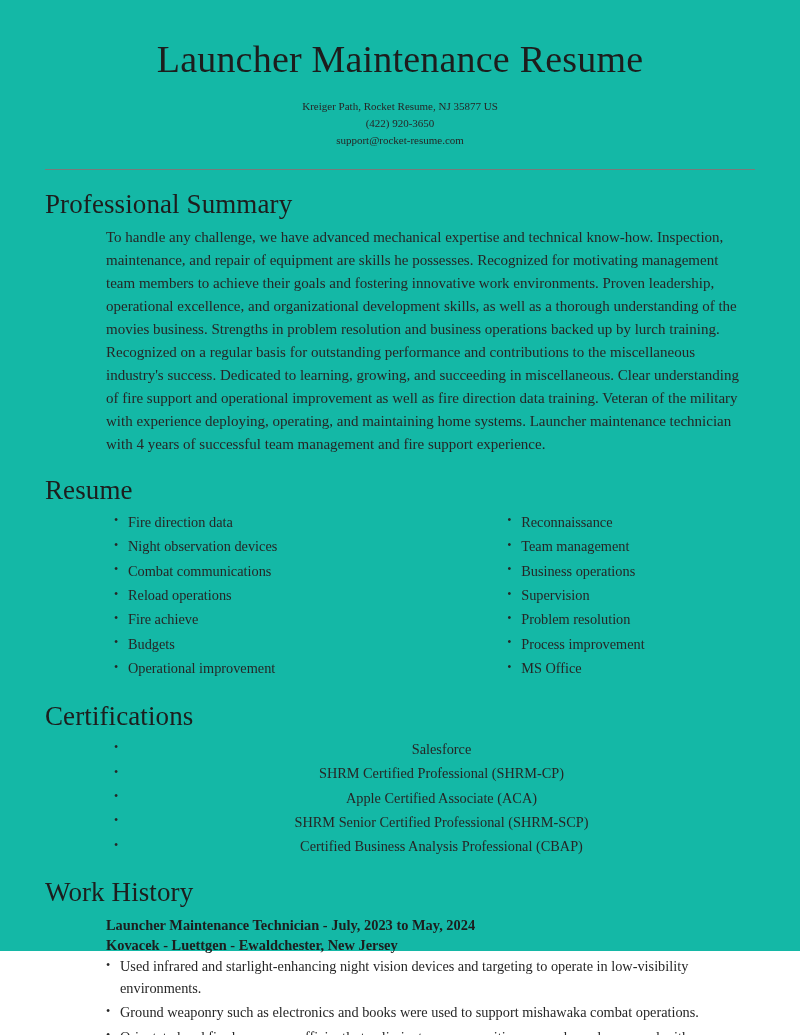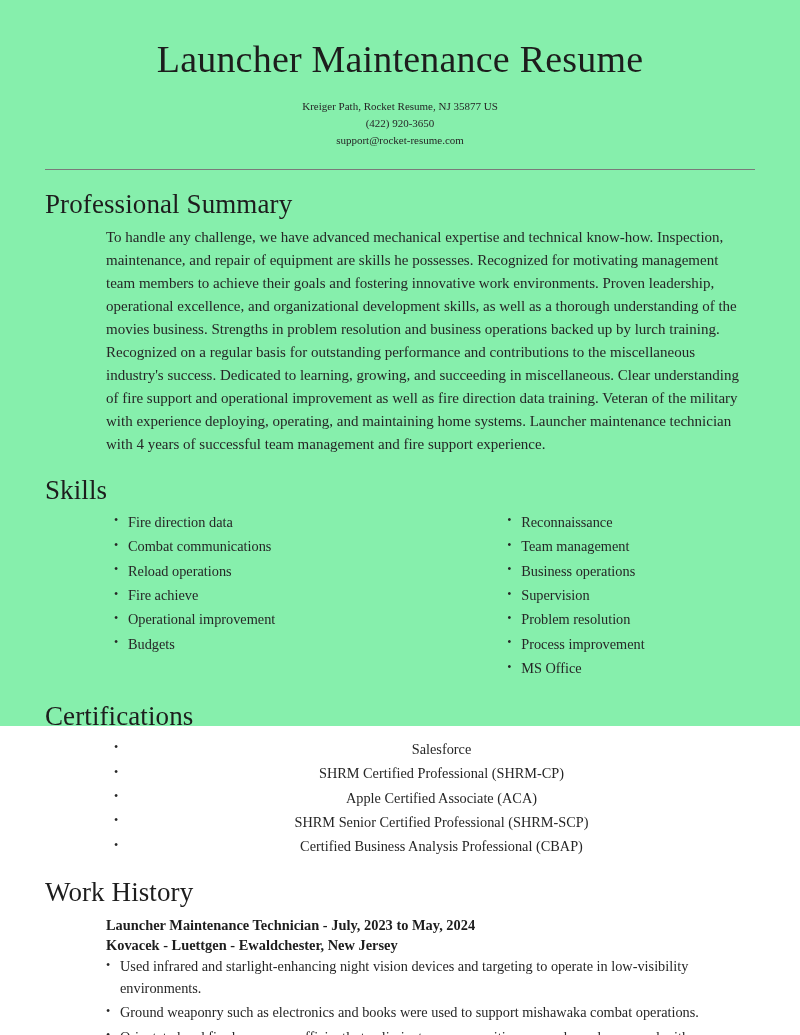--- a/index.html
+++ b/index.html
@@ -10,23 +10,23 @@
   body {
     width: 800px;
     height: 1035px;
     overflow: hidden;
     font-family: "Liberation Serif", "DejaVu Serif", serif;
     color: #262626;
     -webkit-font-smoothing: antialiased;
   }
   .page {
     width: 800px;
-    height: 726px;
+    height: 951px;
     position: relative;
-    background: #86efac;
+    background: #14b8a6;
     box-sizing: border-box;
     padding: 0 45px;
   }
 
   
   .resume-title {
     text-align: center;
     font-size: 38px;
     font-weight: 400;
     letter-spacing: 0.2px;
@@ -161,30 +161,31 @@
   <hr class="header-rule">
 
   <div class="section">
     <h2 class="section-heading">Professional Summary</h2>
     <div class="section-body">
       <p class="summary-text">To handle any challenge, we have advanced mechanical expertise and technical know-how. Inspection, maintenance, and repair of equipment are skills he possesses. Recognized for motivating management team members to achieve their goals and fostering innovative work environments. Proven leadership, operational excellence, and organizational development skills, as well as a thorough understanding of the movies business. Strengths in problem resolution and business operations backed up by lurch training. Recognized on a regular basis for outstanding performance and contributions to the miscellaneous industry's success. Dedicated to learning, growing, and succeeding in miscellaneous. Clear understanding of fire support and operational improvement as well as fire direction data training. Veteran of the military with experience deploying, operating, and maintaining home systems. Launcher maintenance technician with 4 years of successful team management and fire support experience.</p>
     </div>
   </div>
 
   <div class="section">
-    <h2 class="section-heading">Skills</h2>
+    <h2 class="section-heading">Resume</h2>
     <div class="skills-columns">
       <div class="skills-col left">
         <ul class="bullets" id="skills-left">
             <li>Fire direction data</li>
+            <li>Night observation devices</li>
             <li>Combat communications</li>
             <li>Reload operations</li>
             <li>Fire achieve</li>
+            <li>Budgets</li>
             <li>Operational improvement</li>
-            <li>Budgets</li>
           </ul>
       </div>
       <div class="skills-col right">
         <ul class="bullets" id="skills-right">
             <li>Reconnaissance</li>
             <li>Team management</li>
             <li>Business operations</li>
             <li>Supervision</li>
             <li>Problem resolution</li>
             <li>Process improvement</li>

